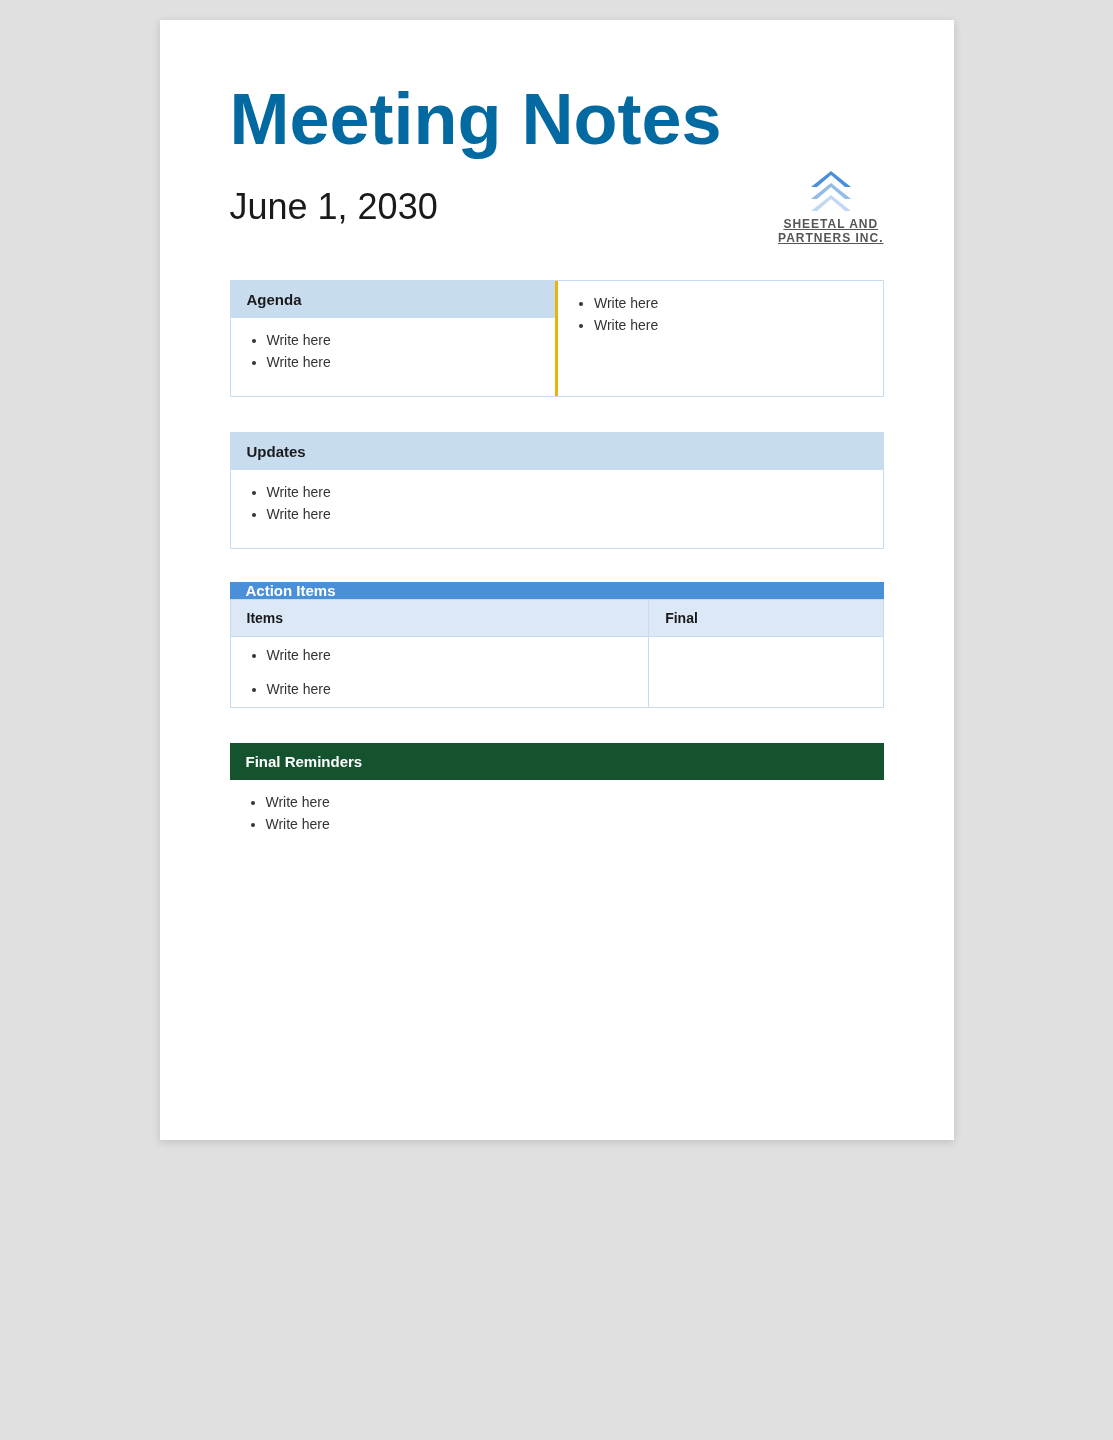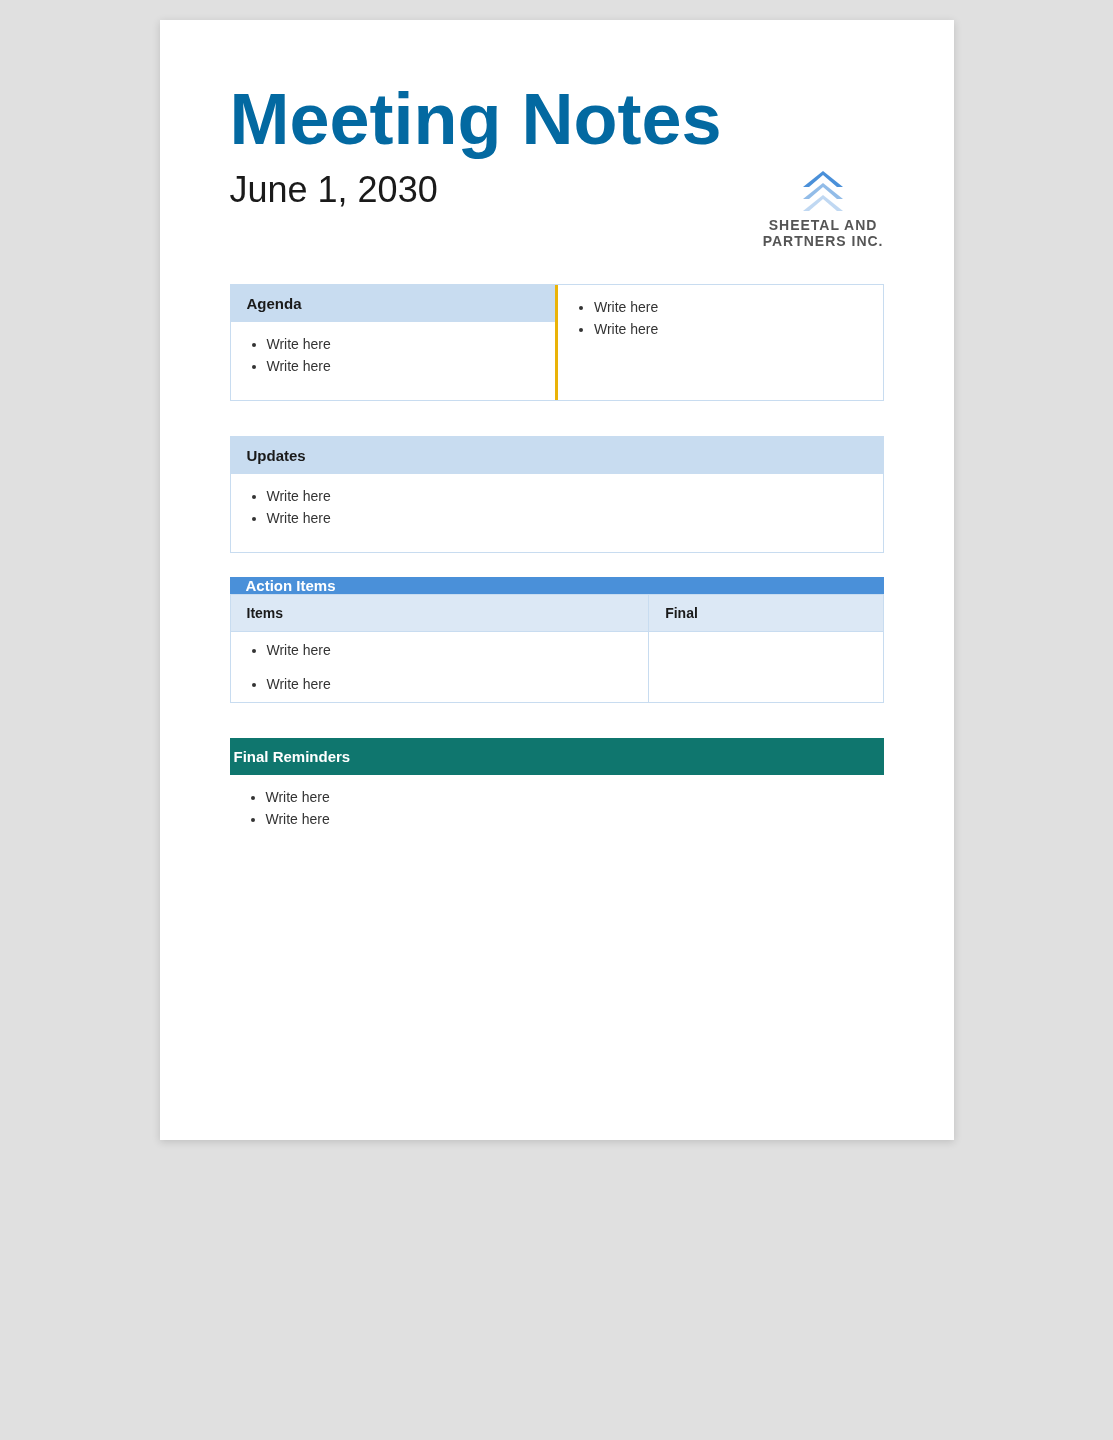--- a/index.html
+++ b/index.html
@@ -30,21 +30,21 @@
     .header-title {
       font-size: 72px;
       font-weight: 900;
       color: #0369a1;
       line-height: 1.1;
       margin-bottom: 10px;
     }
 
     .header-date-row {
       display: flex;
-      align-items: flex-start;
+      align-items: center;
       justify-content: space-between;
       margin-bottom: 35px;
     }
 
     .header-date {
       font-size: 36px;
       color: #1a1a1a;
       font-weight: 400;
     }
 
@@ -54,25 +54,26 @@
       align-items: center;
       gap: 4px;
     }
 
     .logo-icon {
       width: 48px;
       height: 44px;
     }
 
     .logo-text {
-      font-size: 14px;
+      font-size: 12px;
       color: #555;
       text-align: center;
       letter-spacing: 1px;
       font-weight: 600;
+      text-decoration: underline;
     }
 
     
     .two-col-section {
       display: flex;
       border: 1px solid #c8dcf0;
       margin-bottom: 35px;
     }
 
     .two-col-left {
@@ -103,21 +104,21 @@
 
     .col-body ul li {
       font-size: 14px;
       color: #333;
       margin-bottom: 6px;
     }
 
     
     .full-section {
       border: 1px solid #c8dcf0;
-      margin-bottom: 24px;
+      margin-bottom: 33px;
     }
 
     .full-section-header {
       background: #c8dcf0;
       padding: 10px 16px;
       font-weight: 700;
       font-size: 15px;
       color: #1a1a1a;
     }
 
@@ -186,22 +187,22 @@
     .action-table-body-row td ul li:last-child {
       margin-bottom: 0;
     }
 
     
     .final-section {
       margin-bottom: 20px;
     }
 
     .final-section-header {
-      background: #0f766e;
-      padding: 10px 4px;
+      background: #14532d;
+      padding: 10px 16px;
       font-weight: 700;
       font-size: 15px;
       color: #ffffff;
     }
 
     .final-section-body {
       padding: 14px 16px 20px 16px;
     }
 
     .final-section-body ul {

